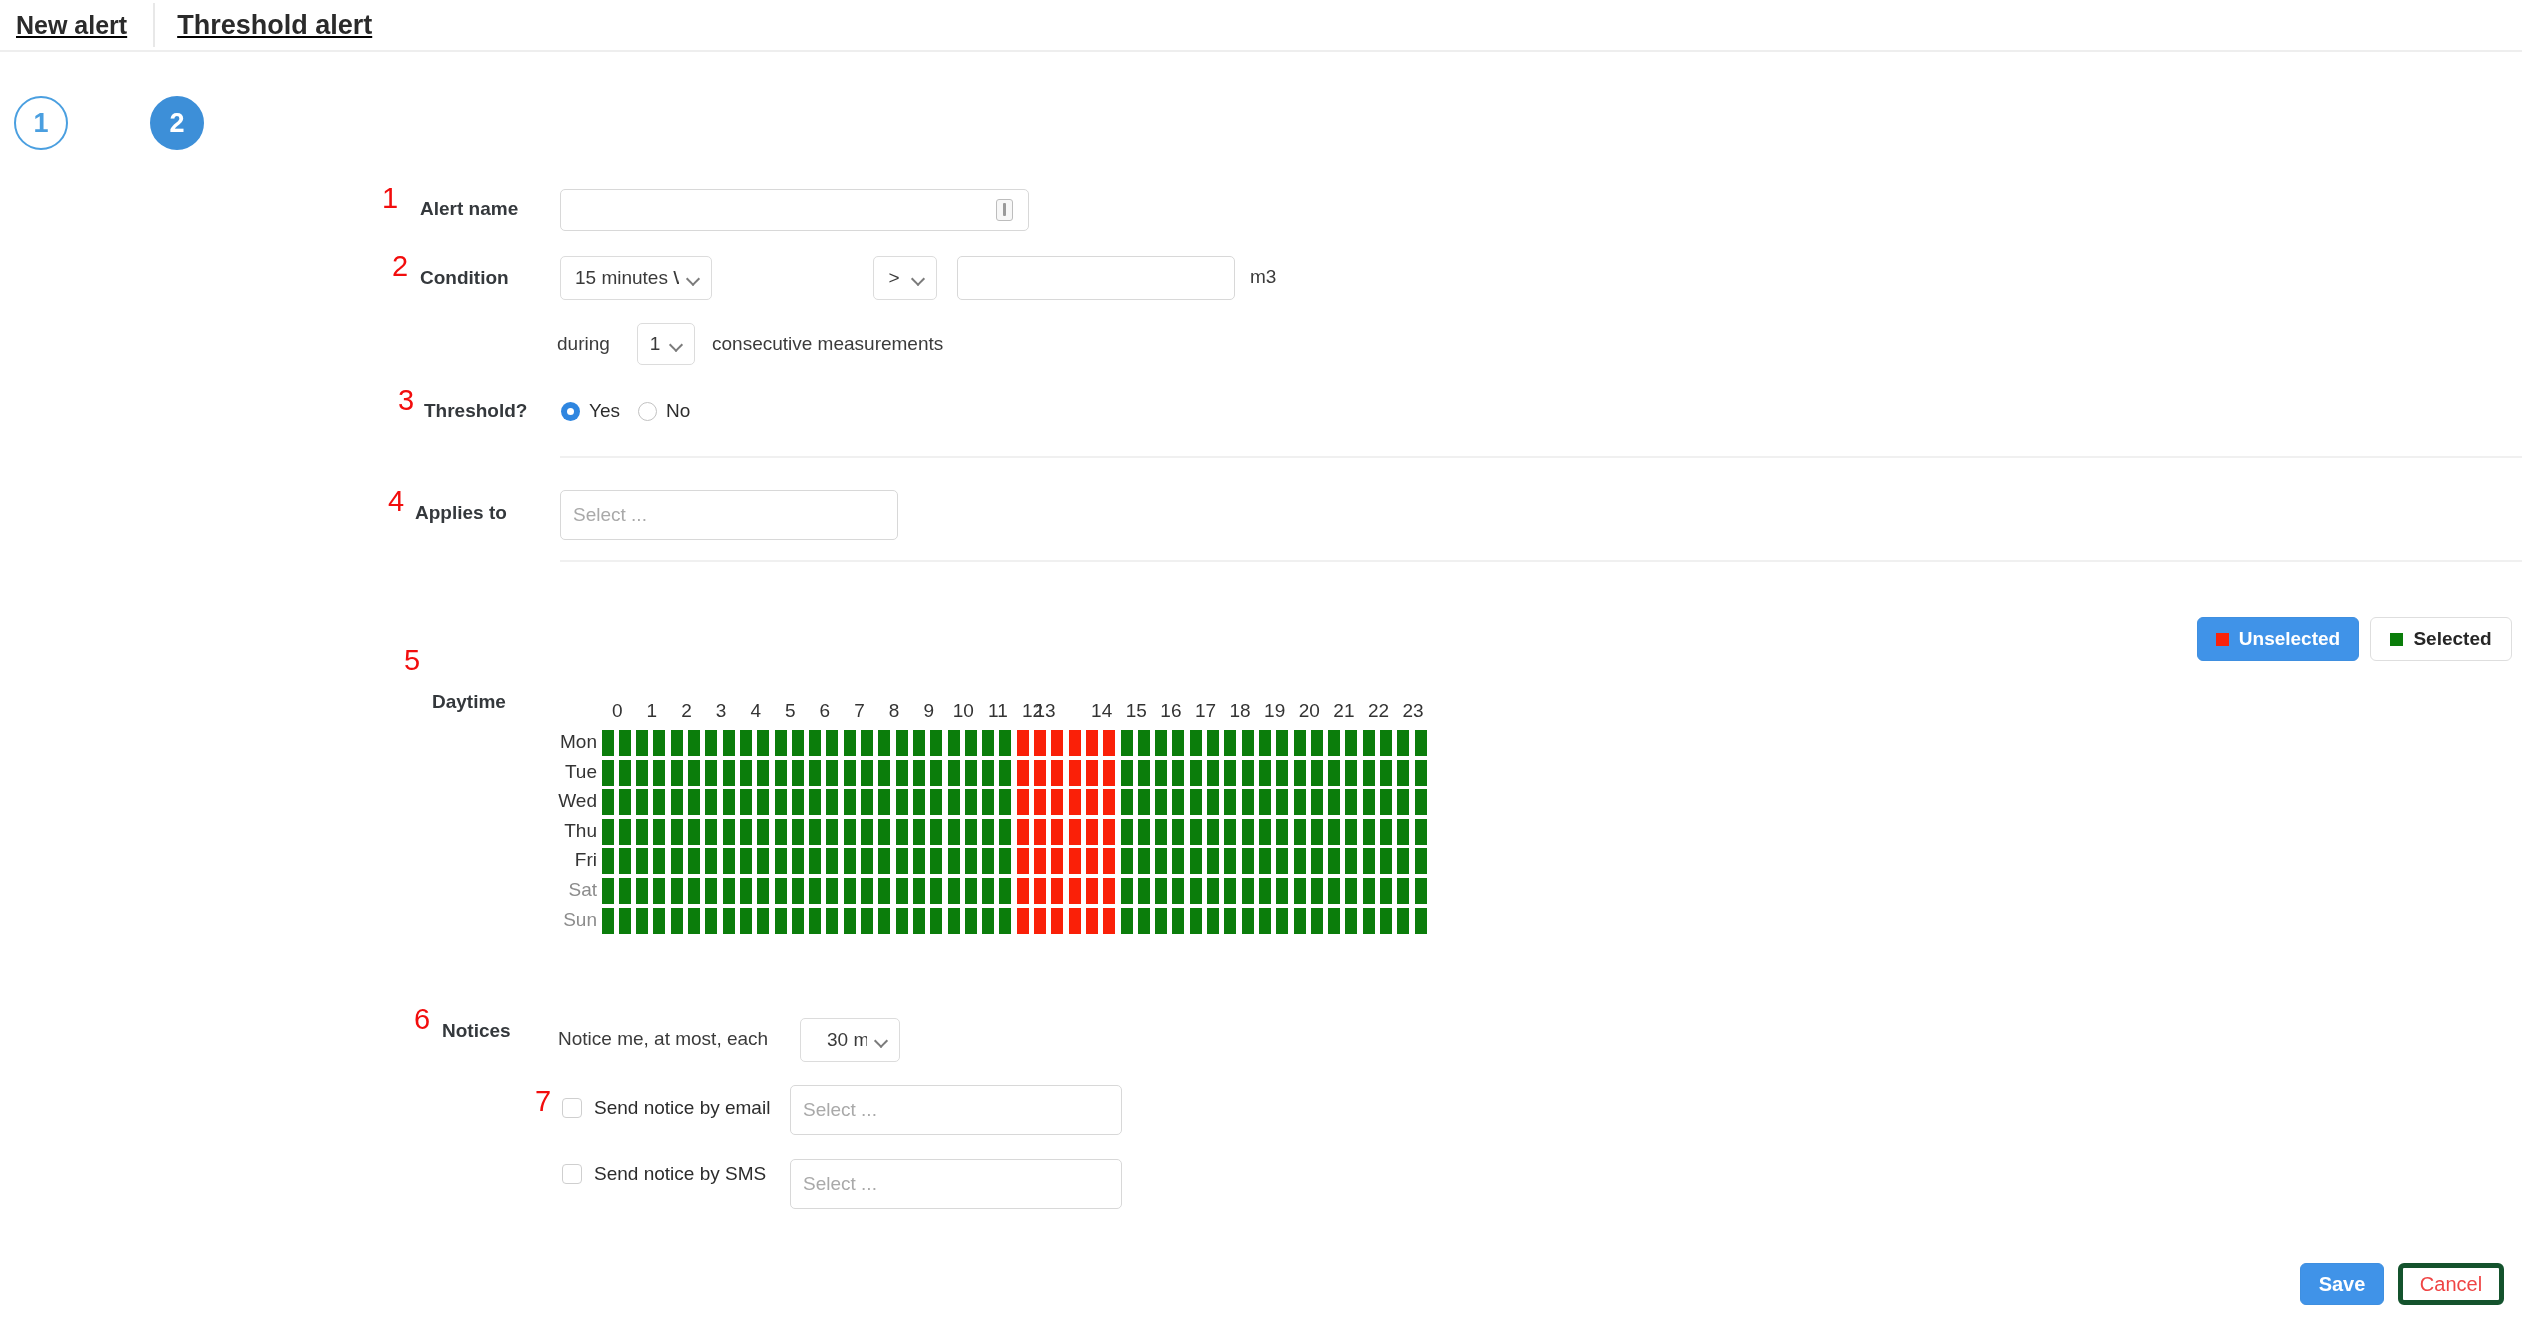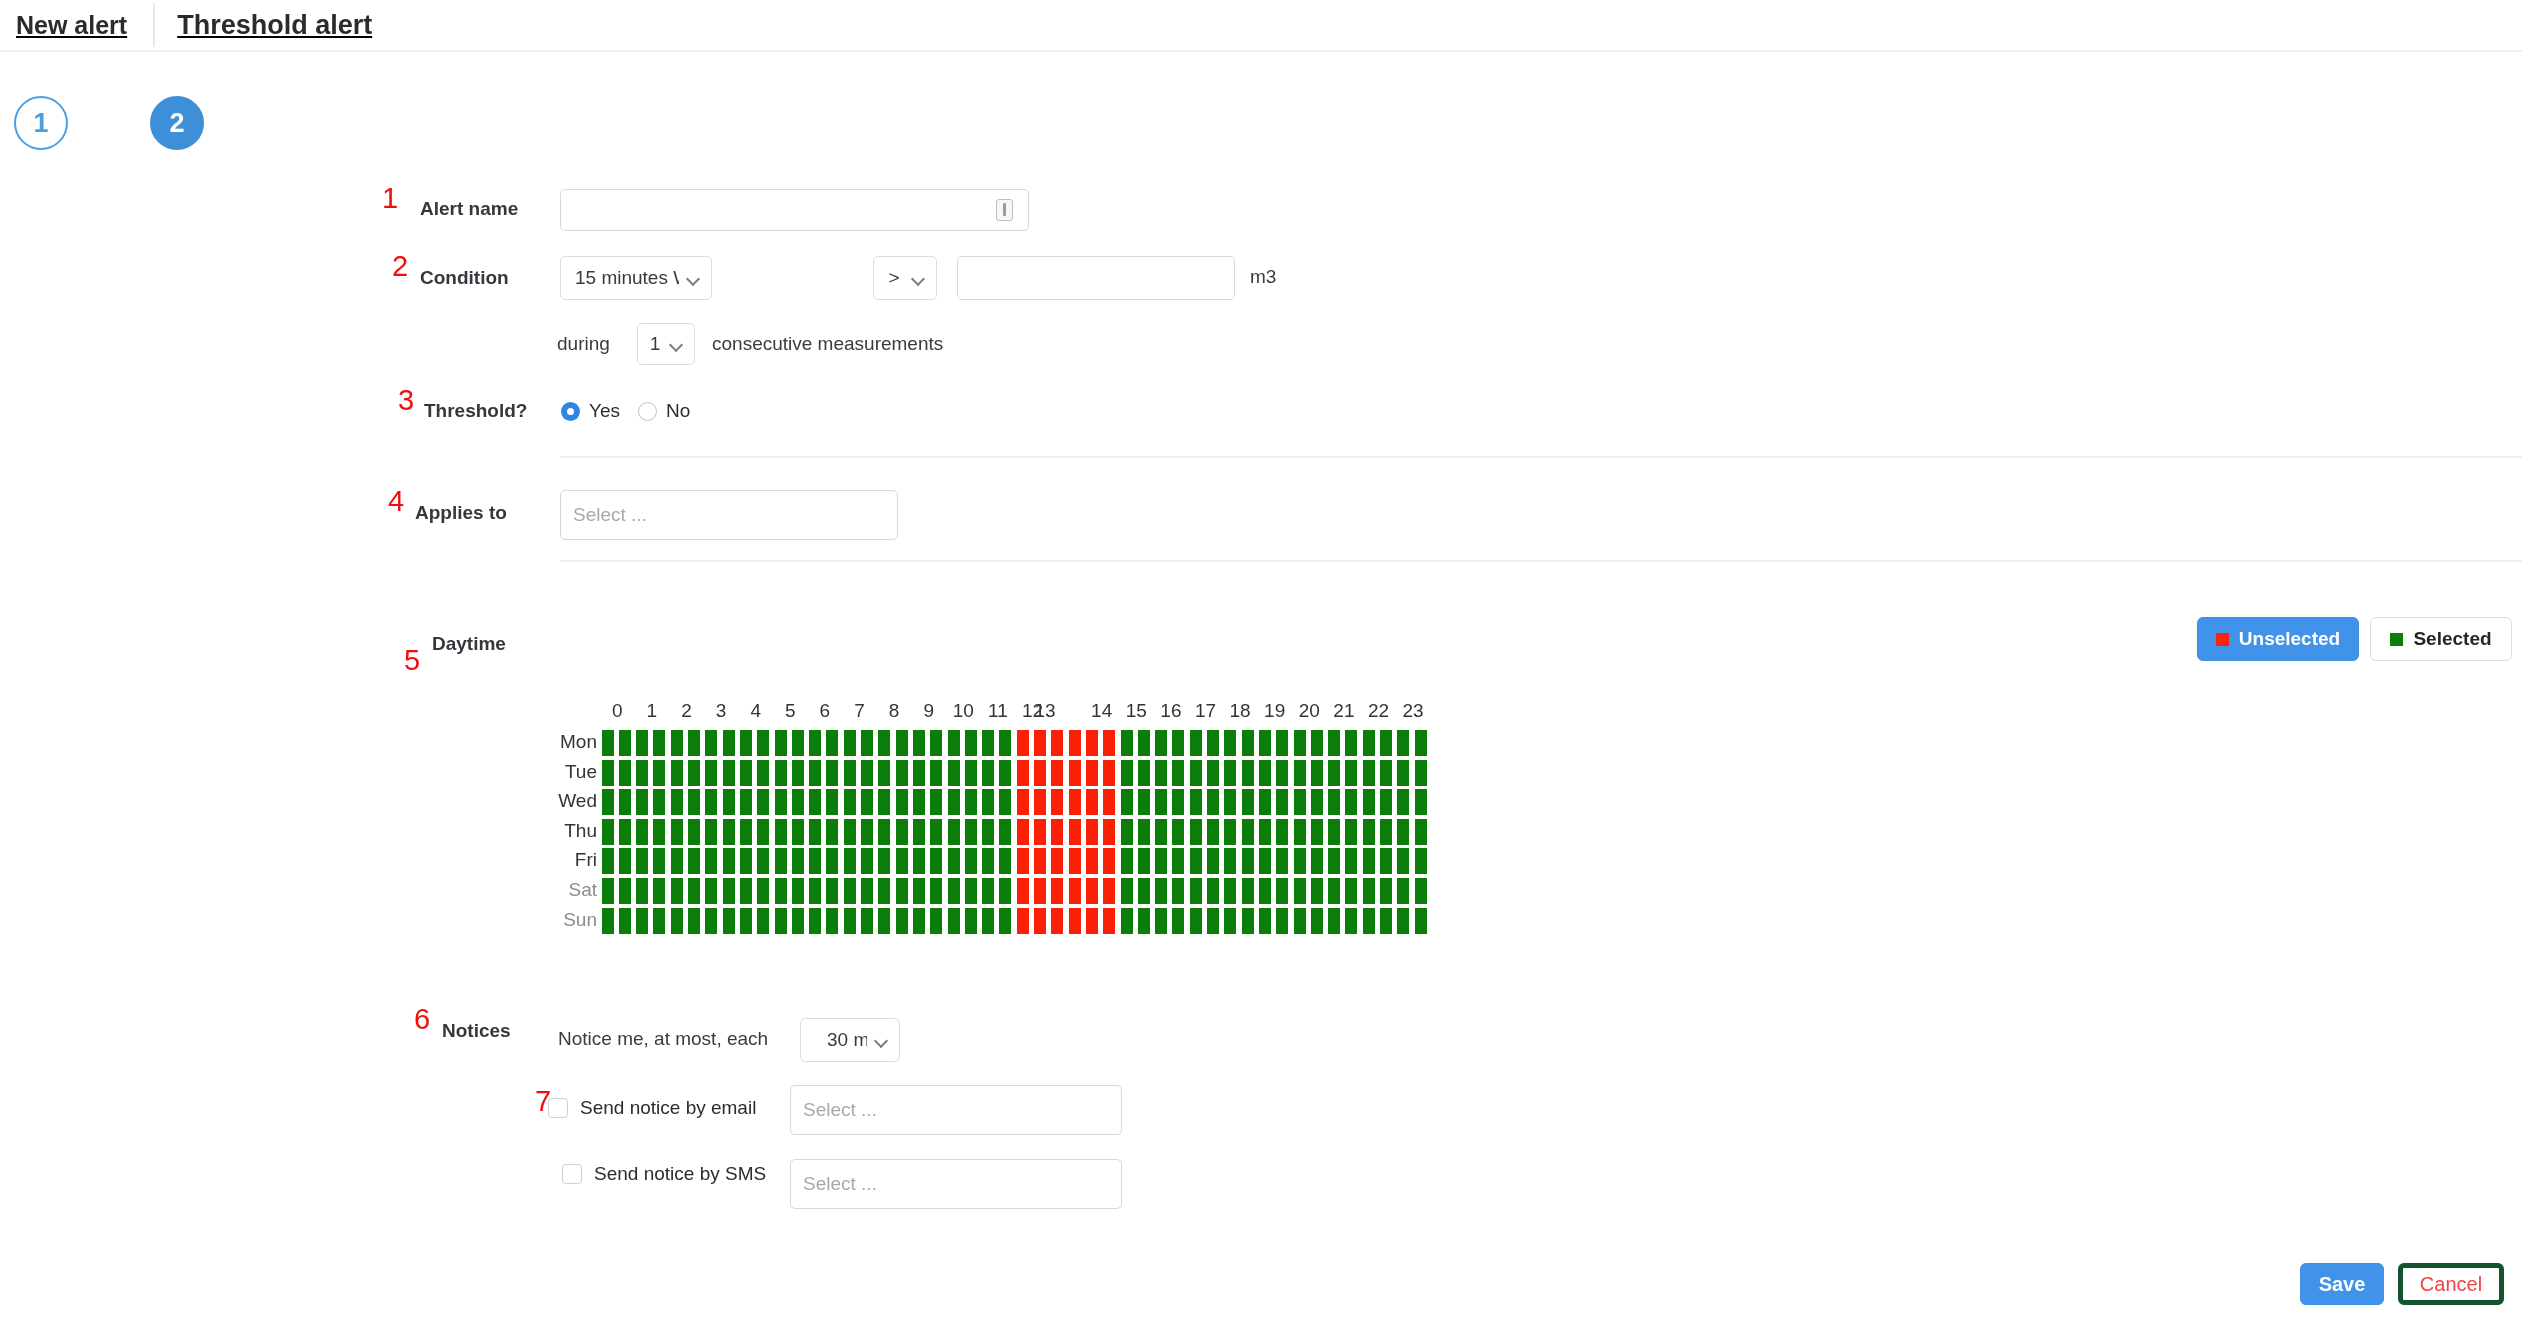--- a/index.html
+++ b/index.html
@@ -257,21 +257,21 @@
 <div class="legend-btn" id="legend-unselected" style="left:2197px; top:617px; width:162px;">
   <span class="sw red"></span>
   <span>Unselected</span>
 </div>
 <div class="legend-btn" id="legend-selected" style="left:2370px; top:617px; width:142px;">
   <span class="sw green"></span>
   <span>Selected</span>
 </div>
 
 <div class="rednum" style="left:404px; top:644px;">5</div>
-<div class="row-label" style="left:432px; top:633px;">Daytime</div>
+<div class="row-label" style="left:432px; top:691px;">Daytime</div>
 
 <div id="grid">
   <div id="hour-header">
       <div class="hour-lbl" style="left: 45.3px;">0</div>
       <div class="hour-lbl" style="left: 79.9px;">1</div>
       <div class="hour-lbl" style="left: 114.5px;">2</div>
       <div class="hour-lbl" style="left: 149.1px;">3</div>
       <div class="hour-lbl" style="left: 183.7px;">4</div>
       <div class="hour-lbl" style="left: 218.3px;">5</div>
       <div class="hour-lbl" style="left: 252.9px;">6</div>
@@ -657,21 +657,21 @@
 <div class="rednum" style="left:414px; top:1003px;">6</div>
 <div class="row-label" style="left:442px; top:1020px;">Notices</div>
 
 <div class="plaintext" style="left:558px; top:1028px;">Notice me, at most, each</div>
 <div class="selbox" id="notice-frequency-select" style="left:800px; top:1018px; width:100px; height:44px; padding-left:26px;">
   <span class="seltext">30 min</span>
   <span class="chev"></span>
 </div>
 
 <div class="rednum" style="left:535px; top:1085px;">7</div>
-<div class="radio-wrap" style="left:548px; top:1097px;">
+<div class="radio-wrap" style="left:562px; top:1097px;">
   <span class="cbox"></span>
   <span class="radio-lbl" style="margin-left:12px;">Send notice by email</span>
 </div>
 <input class="txtbox" id="email-recipients-input" style="left: 790px; top: 1085px; width: 332px; height: 50px;" placeholder="Select ...">
 
 <div class="radio-wrap" style="left:562px; top:1163px;">
   <span class="cbox"></span>
   <span class="radio-lbl" style="margin-left:12px;">Send notice by SMS</span>
 </div>
 <input class="txtbox" id="sms-recipients-input" style="left: 790px; top: 1159px; width: 332px; height: 50px;" placeholder="Select ...">

